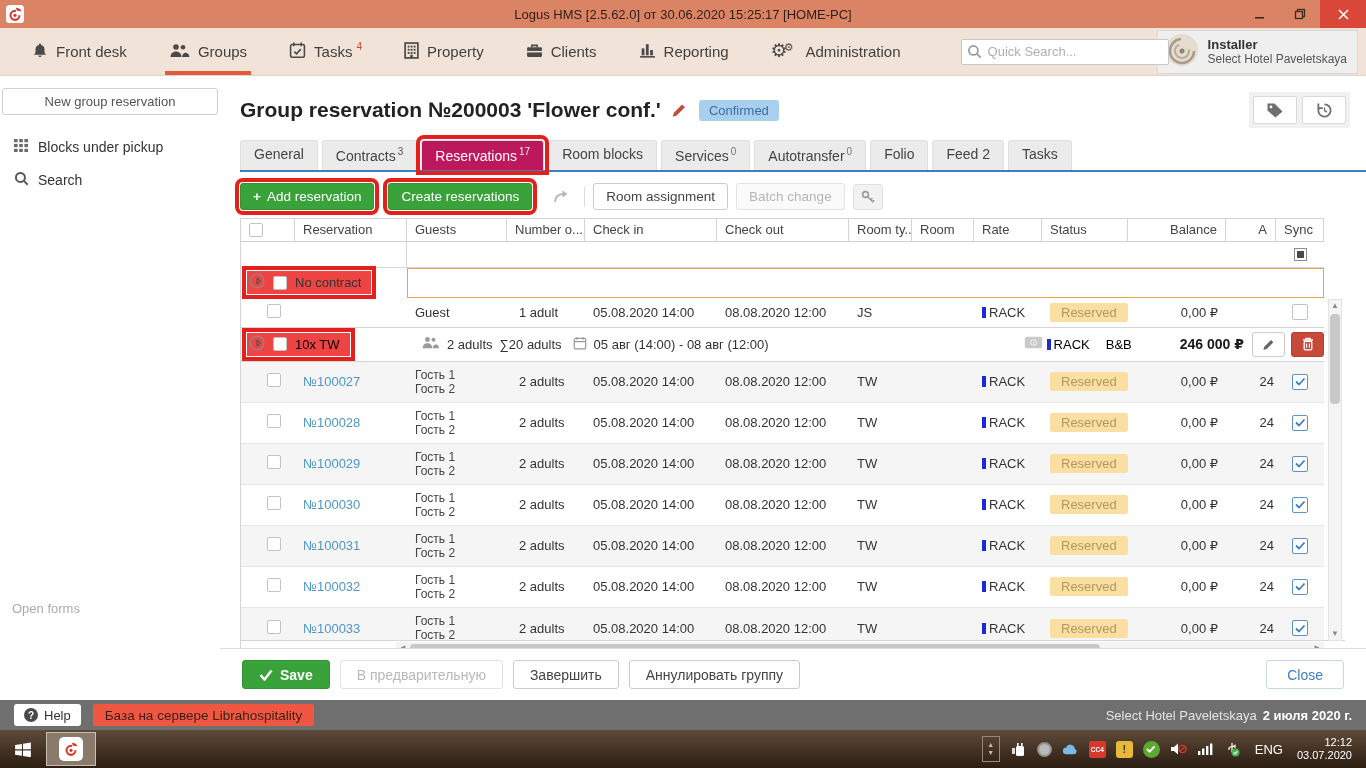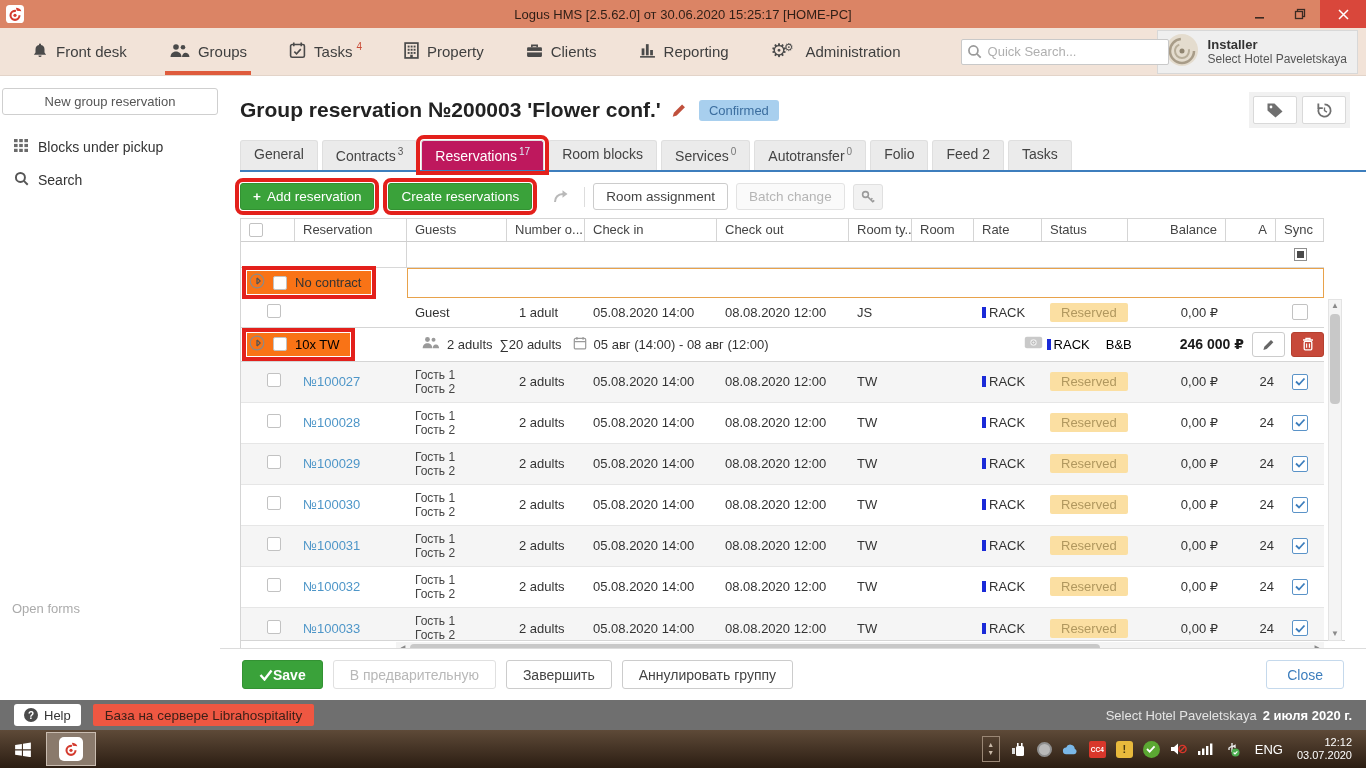--- a/index.html
+++ b/index.html
@@ -73,21 +73,21 @@
   .thead > span { padding:0 8px; border-right:1px solid #D5D5D5; height:100%; display:flex; align-items:center; overflow:hidden; white-space:nowrap; }
   .thead .right { justify-content:flex-end; }
   .filter-row { height:26px; border-bottom:1px solid #D8D8D8; }
   .filter-row .fcell { height:100%; }
   .filter-row .fsep { border-right:1px solid #D5D5D5; height:100%; }
   .fsquare { width:13px; height:13px; border:1px solid #8F8F8F; margin:0 auto; display:flex; align-items:center; justify-content:center; }
   .fsquare i { display:block; width:7px; height:7px; background:#4A4A4A; }
   .cbx { display:inline-block; width:14px; height:14px; border:1px solid #C2C2C2; border-radius:2px; background:#fff; flex:none; }
   .cbx-checked { width:16px; height:16px; border:1px solid #5A93C8; border-radius:2px; background:#fff; display:flex; align-items:center; justify-content:center; margin:0 auto; }
   .group-row { height:30px; display:grid; grid-template-columns:166px 917px; width:1083px; align-items:center; font-size:13px; color:#333; background:#fff; }
-  .annot-cell { display:inline-flex; align-items:center; gap:8px; margin-left:6px; padding:2px 10px 2px 2px; outline:4px solid #E3201B; outline-offset:1px; position:relative; z-index:3; background:#f97316; white-space:nowrap; }
+  .annot-cell { display:inline-flex; align-items:center; gap:8px; margin-left:6px; padding:2px 10px 2px 2px; outline:4px solid #E3201B; outline-offset:1px; position:relative; z-index:3; background:#ef4444; white-space:nowrap; }
   .orange-zone { height:30px; border:1px solid #E8A24B; }
   .row { height:41px; font-size:13px; color:#333; border-bottom:1px solid #E6E6E6; }
   .row.alt { background:#F5F5F5; }
   .cell { padding:0 8px; overflow:hidden; white-space:nowrap; }
   .cell.right { text-align:right; }
   .cell.center { text-align:center; }
   .sel-cell { padding-left:26px; }
   .link { color:#4E96C8; }
   .gnames { font-size:12px; color:#444; line-height:14px; align-self:center; }
   .rate-cell { display:flex; align-items:center; gap:3px; }
@@ -105,21 +105,21 @@
   .vs-arrow { font-size:8px; color:#8A8A8A; line-height:12px; }
   .vs-thumb { width:10px; height:90px; background:#C8C8C8; border-radius:4px; margin-top:2px; }
   .vs-spacer { flex:1; }
   .hscroll { position:relative; height:14px; width:1083px; background:#fff; }
   .hs-inner { position:absolute; left:155px; right:0; top:1px; height:12px; background:#F4F4F4; display:flex; align-items:center; }
   .hs-arrow { font-size:8px; color:#8A8A8A; padding:0 3px; }
   .hs-thumb { height:8px; background:#C8C8C8; border-radius:4px; width:690px; }
 
   
   .footerbar { position:absolute; left:0; right:0; bottom:0; height:52px; border-top:1px solid #DCDCDC; display:flex; align-items:center; gap:10px; padding:0 22px; background:#fff; }
-  .fbtn { height:29px; border-radius:3px; font-size:14px; padding:0 16px; display:flex; align-items:center; gap:0; border:1px solid #CCC; background:#fff; color:#444; }
+  .fbtn { height:29px; border-radius:3px; font-size:14px; padding:0 16px; display:flex; align-items:center; gap:7px; border:1px solid #CCC; background:#fff; color:#444; }
   .fbtn.save { background:#3AA23A; border-color:#339233; color:#fff; font-weight:bold; }
   .fbtn.disabled { color:#B8B8B8; border-color:#E0E0E0; }
   .fbtn.close-btn { margin-left:auto; color:#3D7EBD; border-color:#C5D9EC; padding:0 20px; }
 
   
   .statusbar { height:30px; background:#6F6F6F; display:flex; align-items:center; padding:0 14px; gap:12px; }
   .help-btn { background:#fff; border-radius:3px; height:22px; display:flex; align-items:center; gap:6px; padding:0 10px; font-size:13px; color:#333; }
   .help-q { width:14px; height:14px; border-radius:50%; background:#4A4A4A; color:#fff; font-size:10px; font-weight:bold; display:flex; align-items:center; justify-content:center; }
   .db-badge { background:#EF5742; color:#3B1F17; font-size:13.5px; height:22px; display:flex; align-items:center; padding:0 12px; border-radius:2px; }
   .sb-right { margin-left:auto; font-size:13px; color:#E4E4E4; }

